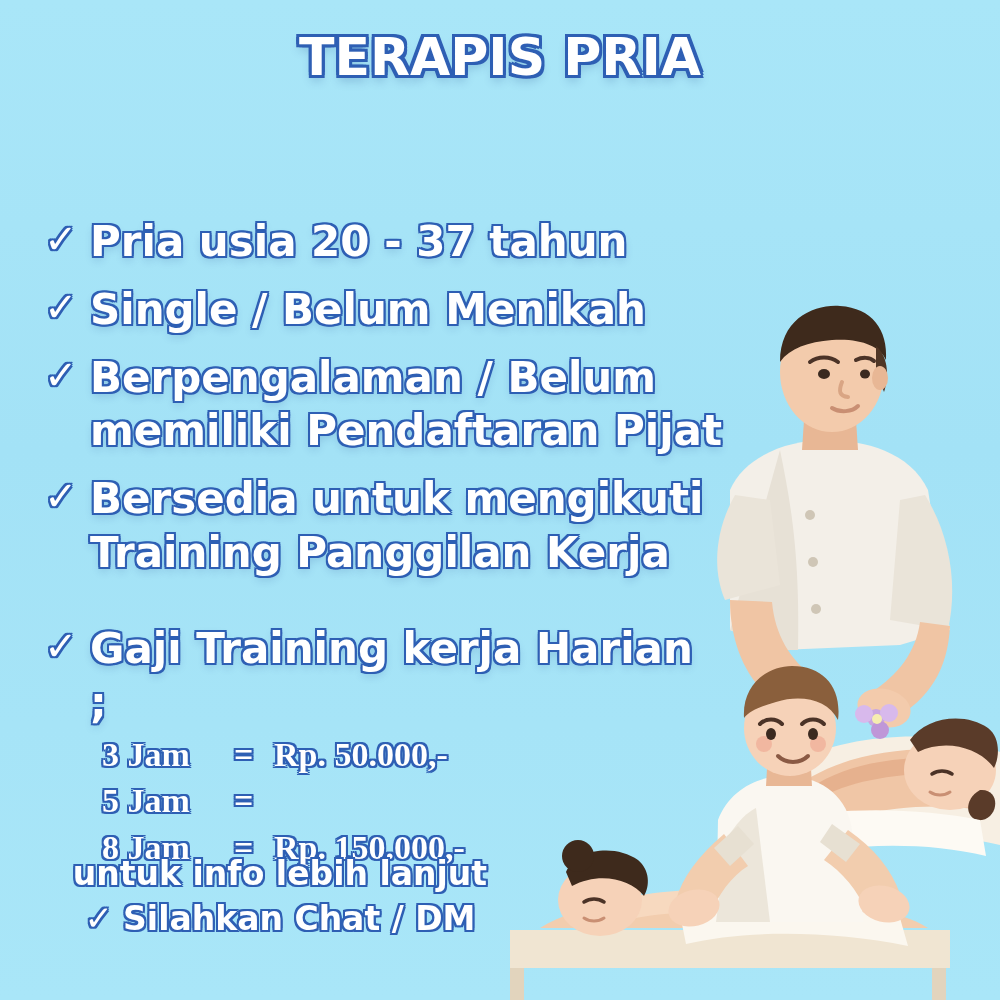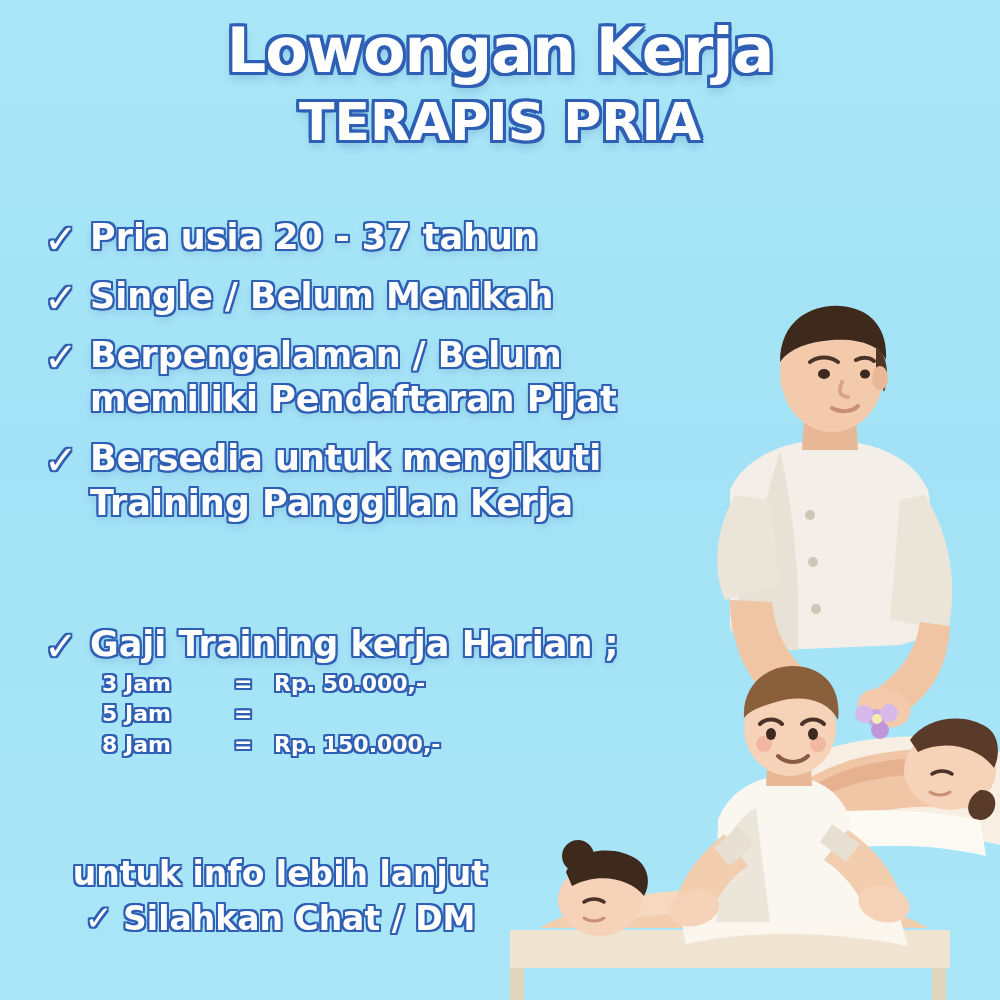--- a/index.html
+++ b/index.html
@@ -86,21 +86,21 @@
     font-size: 40px;
     font-weight: 700;
     line-height: 1;
     color: #ffffff;
     text-shadow:
       -2px -2px 0 #2e5fb4, 2px -2px 0 #2e5fb4, -2px 2px 0 #2e5fb4, 2px 2px 0 #2e5fb4,
       0 -2px 0 #2e5fb4, 0 2px 0 #2e5fb4, -2px 0 0 #2e5fb4, 2px 0 0 #2e5fb4;
     padding-top: 4px;
   }
   .req-text {
-    font-size: 35px;
+    font-size: 42px;
     font-weight: 700;
     color: #ffffff;
     line-height: 1.28;
     text-shadow:
       -2px -2px 0 #2e5fb4, 2px -2px 0 #2e5fb4, -2px 2px 0 #2e5fb4, 2px 2px 0 #2e5fb4,
       0 -2px 0 #2e5fb4, 0 2px 0 #2e5fb4, -2px 0 0 #2e5fb4, 2px 0 0 #2e5fb4,
       0 4px 8px rgba(30,70,140,.22);
     white-space: pre-line;
   }
 
@@ -114,27 +114,28 @@
   .salary-head {
     display: flex;
     align-items: flex-start;
   }
   .salary-rows {
     margin-left: 58px;
     margin-top: 2px;
   }
   .salary-row {
     display: flex;
-    font-size: 22px;
+    font-size: 34px;
     font-weight: 700;
     color: #ffffff;
     line-height: 1.38;
     text-shadow:
       -2px -2px 0 #2e5fb4, 2px -2px 0 #2e5fb4, -2px 2px 0 #2e5fb4, 2px 2px 0 #2e5fb4,
       0 -2px 0 #2e5fb4, 0 2px 0 #2e5fb4, -2px 0 0 #2e5fb4, 2px 0 0 #2e5fb4;
+    font-family: Liberation Serif, serif;
   }
   .salary-row .dur { width: 132px; }
   .salary-row .eq  { width: 40px; }
   .salary-row .amt { }
 
   
   .closing {
     position: absolute;
     top: 852px;
     left: 0;
@@ -267,21 +268,20 @@
         <ellipse cx="404" cy="604" rx="26" ry="18" fill="#f6d2b8" transform="rotate(14 404 604)"></ellipse>
         <ellipse cx="214" cy="608" rx="26" ry="18" fill="#f6d2b8" transform="rotate(-14 214 608)"></ellipse>
 
         <path d="M352 524 L380 544 L366 562 L340 542 Z" fill="#e7e0d2"></path>
         <path d="M258 526 L234 548 L250 566 L274 544 Z" fill="#e7e0d2"></path>
       </g>
     </svg>
   </div>
 
   <div class="heading-block">
-    <h1 class="title-line1">Lowongan Kerja</h1>
     <h2 class="title-line2">TERAPIS PRIA</h2>
   </div>
 
   <div class="req-list">
 
     <div class="req-item">
       <span class="check">✓</span>
       <span class="req-text">Pria usia 20 - 37 tahun</span>
     </div>
 

